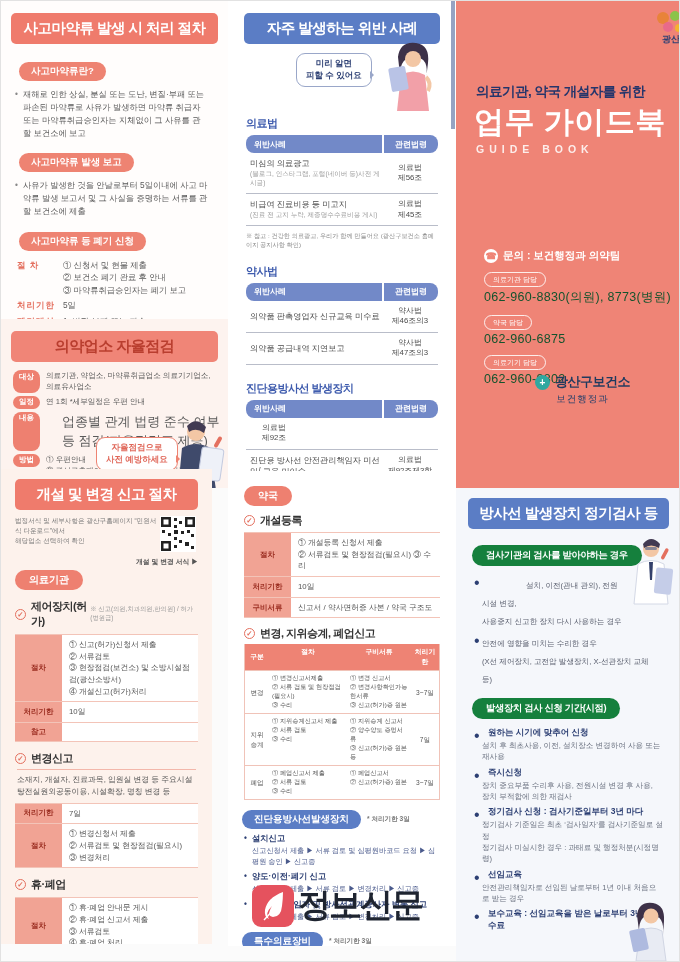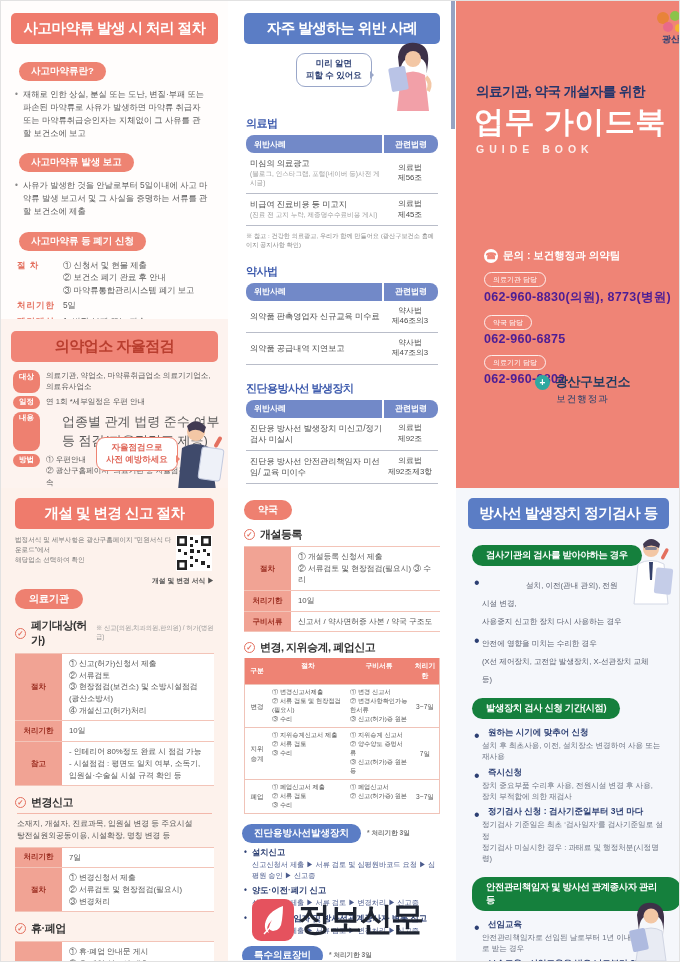--- a/index.html
+++ b/index.html
@@ -62,21 +62,21 @@
 
   
   .cover { background:#ef8476; }
   .cover-sub { position:absolute; left:20px; top:82px; color:#25356b; font-weight:bold; font-size:13.5px; letter-spacing:-0.5px; }
   .cover-title { position:absolute; left:18px; top:101px; color:#ffffff; font-weight:bold; font-size:30px; letter-spacing:0.5px; }
   .cover-tag { position:absolute; left:20px; top:142px; color:rgba(255,255,255,.85); font-weight:bold; font-size:10.5px; letter-spacing:5px; }
   .contact { position:absolute; left:28px; top:248px; }
   .contact-title { display:flex; align-items:center; color:#fff; font-weight:bold; font-size:10.5px; }
   .phone-icon { width:14px; height:14px; background:#fff; color:#ef8476; border-radius:50%; font-size:9px; line-height:14px; text-align:center; margin-right:5px; }
   .c-label { display:inline-block; border:1px solid rgba(255,255,255,.85); color:#fff; font-size:7px; padding:1.5px 8px; border-radius:9px; margin-top:9px; }
-  .c-value { color:#4c1d95; font-weight:bold; font-size:12.5px; margin-top:2px; letter-spacing:0.3px; }
+  .c-value { color:#14532d; font-weight:normal; font-size:12.5px; margin-top:2px; letter-spacing:0.3px; }
   .org-block { position:absolute; left:0; right:0; top:372px; text-align:center; }
   .org-row { display:flex; align-items:center; justify-content:center; gap:5px; }
   .org-icon { width:15px; height:15px; background:#2fa8a0; color:#fff; border-radius:50%; font-size:10px; line-height:15px; font-weight:bold; }
   .org-name { color:#1f3a5f; font-weight:bold; font-size:13px; letter-spacing:-0.5px; }
   .org-dept { color:#27406b; font-size:9.5px; margin-top:2px; letter-spacing:1px; }
 
   
   .peach { background:#fdf2ec; }
   .intro-row { display:flex; margin:4px 14px 0; }
   .intro-txt { flex:1; font-size:6.6px; color:#777; line-height:1.55; }
@@ -127,21 +127,21 @@
     <div class="band coral">사고마약류 발생 시 처리 절차</div>
     <div class="badge">사고마약류란?</div>
     <p class="bullet-p">재해로 인한 상실, 분실 또는 도난, 변질·부패 또는 파손된 마약류로 사유가 발생하면 마약류 취급자 또는 마약류취급승인자는 지체없이 그 사유를 관할 보건소에 보고</p>
     <div class="badge">사고마약류 발생 보고</div>
     <p class="bullet-p">사유가 발생한 것을 안날로부터 5일이내에 사고 마약류 발생 보고서 및 그 사실을 증명하는 서류를 관할 보건소에 제출</p>
     <div class="badge">사고마약류 등 폐기 신청</div>
     <div class="kv-row">
       <span class="kv-label">절  차</span>
       <span class="kv-value pre">① 신청서 및 현물 제출
 ② 보건소 폐기 완료 후 안내
-③ 마약류통합관리시스템 폐기 보고</span>
+③ 마약류취급승인자는 폐기 보고</span>
     </div>
     <div class="kv-row">
       <span class="kv-label">처리기한</span>
       <span class="kv-value pre">5일</span>
     </div>
     <div class="kv-row">
       <span class="kv-label">폐기대상</span>
       <span class="kv-value pre">1. 변질·부패 또는 파손
 2. 유효기간 또는 사용기한의 경과
 3. 재고관리 또는 보관을 하기에 곤란한 사유가 있는 마약류</span>
@@ -173,21 +173,21 @@
 사전 예방하세요</div>
     <svg class="illu" style="right:2px;bottom:-4px;" width="56" height="74" viewBox="0 0 56 74">
       <circle cx="26" cy="14" r="9" fill="#f3c7a5"></circle>
       <path d="M17 8 Q26 -2 36 9 L34 15 Q26 9 19 14 Z" fill="#423a52"></path>
       <path d="M12 30 Q26 22 40 30 L46 72 L8 72 Z" fill="#3f4a6b"></path>
       <rect x="30" y="30" width="22" height="32" rx="3" fill="#eef1f8" stroke="#c3cadf" transform="rotate(8 41 46)"></rect>
       <rect x="46" y="18" width="4" height="12" rx="2" fill="#e4705f" transform="rotate(30 48 24)"></rect>
     </svg>
   </section>
 
-  <section class="panel peach" style="left:0;top:487px;width:227px;height:475px;">
+  <section class="panel peach" style="left:0;top:468px;width:211px;height:475px;">
     <div class="band coral" style="margin:10px 14px 6px;">개설 및 변경 신고 절차</div>
     <div class="intro-row">
       <div class="intro-txt pre">법정서식 및 세부사항은 광산구홈페이지 “민원서식 다운로드”에서
 해당업소 선택하여 확인</div>
       <div class="qr-box">
         <svg width="36" height="36" viewBox="0 0 36 36">
           <rect width="36" height="36" fill="#fff"></rect>
           <rect x="1" y="1" width="10" height="10" fill="#222"></rect>
             <rect x="3.5" y="3.5" width="5" height="5" fill="#fff"></rect>
           <rect x="25" y="1" width="10" height="10" fill="#222"></rect>
@@ -209,40 +209,37 @@
           <rect x="14" y="29" width="3" height="3" fill="#222"></rect>
             <rect x="31" y="30" width="3" height="3" fill="#222"></rect>
         </svg>
       </div>
     </div>
     <div class="qr-label">개설 및 변경 서식 ▶</div>
     <div style="margin-left:14px;"><span class="pill">의료기관</span></div>
 
     <div class="sec-head">
       <span class="check-icon">✓</span>
-      <span class="sec-title">폐기대상(허가)</span>
+      <span class="sec-title">제어장치(허가)</span>
       <span class="sec-note">※ 신고(의원,치과의원,한의원) / 허가(병원급)</span>
     </div>
     <div class="etable">
       <div class="erow">
           <div class="elabel">절차</div>
           <div class="evalue pre">① 신고(허가)신청서 제출
 ② 서류검토
 ③ 현장점검(보건소) 및 소방시설점검(광산소방서)
 ④ 개설신고(허가)처리</div>
         </div>
       <div class="erow">
           <div class="elabel">처리기한</div>
           <div class="evalue pre">10일</div>
         </div>
       <div class="erow">
           <div class="elabel">참고</div>
-          <div class="evalue pre">- 인테리어 80%정도 완료 시 점검 가능
-- 시설점검 : 평면도 일치 여부, 소독기,
-입원실·수술실 시설 규격 확인 등</div>
         </div>
     </div>
 
     <div class="sec-head">
       <span class="check-icon">✓</span>
       <span class="sec-title">변경신고</span>
     </div>
     <div class="sec-desc pre">소재지, 개설자, 진료과목, 입원실 변경 등 주요시설
 탕전실원외공동이용, 시설확장, 명칭 변경 등</div>
     <div class="etable">
@@ -334,38 +331,35 @@
       </div>
     </div>
 
     <div class="vsec-title" style="margin-top:16px;">진단용방사선 발생장치</div>
     <div class="vtable">
       <div class="vhead">
           <div class="c1">위반사례</div>
           <div class="c2">관련법령</div>
         </div>
       <div class="vrow">
-        <div class="vcase">
-            <div class="t">진단용 방사선 발생장치 미신고/정기검사 미실시</div>
-          </div>
         <div class="vlaw pre">의료법
 제92조</div>
       </div>
       <div class="vrow">
         <div class="vcase">
             <div class="t">진단용 방사선 안전관리책임자 미선임/ 교육 미이수</div>
           </div>
         <div class="vlaw pre">의료법
 제92조제3항</div>
       </div>
     </div>
 
   </section>
 
-  <section class="panel" style="left:227px;top:484px;width:228px;height:475px;background:#ffffff;">
+  <section class="panel" style="left:227px;top:470px;width:228px;height:475px;background:#ffffff;">
     <div style="margin:14px 0 0 16px;"><span class="pill">약국</span></div>
 
     <div class="sec-head" style="margin:7px 16px 2px;">
       <span class="check-icon">✓</span>
       <span class="sec-title">개설등록</span>
     </div>
     <div class="etable" style="margin:4px 16px 2px;">
       <div class="erow">
           <div class="elabel">절차</div>
           <div class="evalue pre">① 개설등록 신청서 제출
@@ -524,21 +518,20 @@
       <div class="t">즉시신청</div>
       <div class="b pre">장치 중요부품 수리후 사용, 전원시설 변경 후 사용,
 장치 부적합에 의한 재검사</div>
     </div>
     <div class="rb">
       <div class="t">정기검사 신청 : 검사기준일부터 3년 마다</div>
       <div class="b pre">정기검사 기준일은 최초 ‘검사일자’를 검사기준일로 설정
 정기검사 미실시한 경우 : 과태료 및 행정처분(시정명령)</div>
     </div>
 
-    <div class="rpill">안전관리책임자 및 방사선 관계종사자 관리 등</div>
     <div class="rb">
       <div class="t">선임교육</div>
       <div class="b pre">안전관리책임자로 선임된 날로부터 1년 이내 처음으로 받는 경우</div>
     </div>
     <div class="rb">
       <div class="t">보수교육 : 선임교육을 받은 날로부터 3년마다 수료</div>
 
     </div>
     
     

